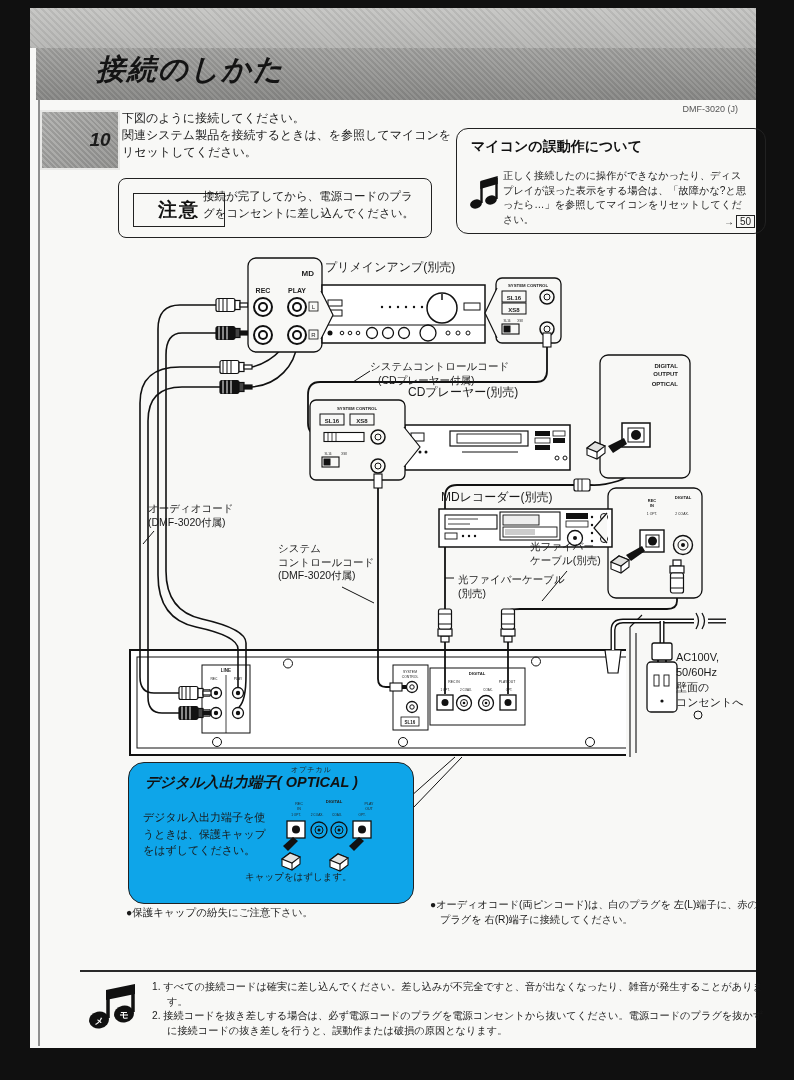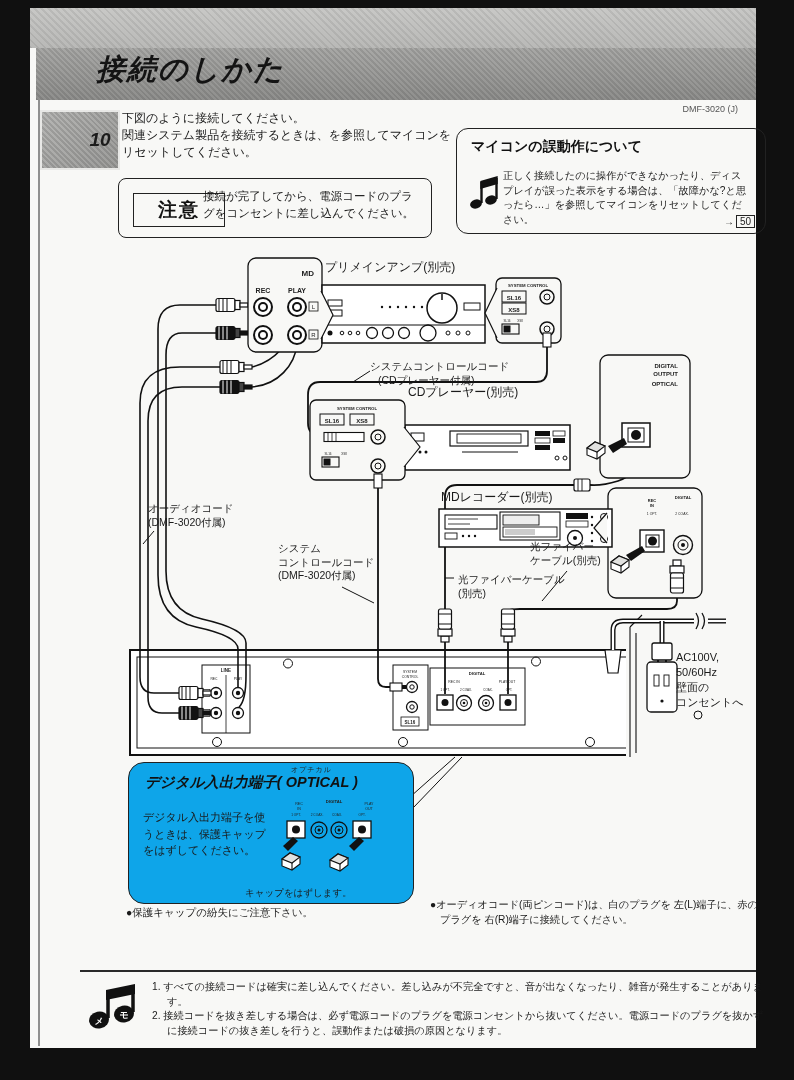--- a/index.html
+++ b/index.html
@@ -29,21 +29,21 @@
   .micom-ref{position:absolute;right:10px;bottom:6px;font-size:10px;color:#222;}
   .micom-ref .ref-num{border:1px solid #222;padding:0 3px;margin-left:2px;}
   .note-icon{position:absolute;left:12px;top:44px;}
   .diagram-svg{position:absolute;left:0px;top:237px;width:727px;height:600px;}
   .dlabel{position:absolute;font-size:10.5px;line-height:13.5px;color:#1a1a1a;white-space:nowrap;}
   .dlabel.big{font-size:12px;}
   .optical-box{position:absolute;left:98px;top:754px;width:284px;height:140px;border:1.4px solid #222;border-radius:16px;background:#0ea5e9;}
   .opt-furi{position:absolute;left:162px;top:2px;font-size:7px;letter-spacing:1px;color:#222;}
   .opt-title{position:absolute;left:16px;top:10px;font-size:14.5px;font-weight:bold;font-style:italic;color:#111;}
   .opt-body{position:absolute;left:14px;top:46px;width:132px;font-size:11px;line-height:16.5px;color:#1a1a1a;word-break:break-all;}
-  .opt-caption{position:absolute;left:116px;top:124px;font-size:9.5px;color:#1a1a1a;text-align:right;}
+  .opt-caption{position:absolute;left:116px;top:108px;font-size:9.5px;color:#1a1a1a;text-align:right;}
   .opt-jack-svg{position:absolute;left:150px;top:34px;}
   .bullet-left{position:absolute;left:96px;top:898px;font-size:10.5px;color:#1a1a1a;}
   .bullets-right{position:absolute;left:400px;top:890px;width:330px;font-size:10.2px;line-height:14.5px;color:#1a1a1a;}
   .bullets-right p{margin:0 0 2px 0;padding-left:10px;text-indent:-10px;word-break:break-all;}
   .memo-rule{position:absolute;left:50px;top:962px;width:676px;height:2px;background:#2a2a2a;}
   .memo-icon{position:absolute;left:56px;top:972px;}
   .memo-notes{position:absolute;left:122px;top:972px;width:612px;font-size:10.2px;line-height:14.5px;color:#1a1a1a;}
   .memo-notes p{margin:0;padding-left:15px;text-indent:-15px;word-break:break-all;}
   .t{font-family:"Liberation Sans","DejaVu Sans",sans-serif;fill:#222;}
   .tb{font-weight:bold;}

